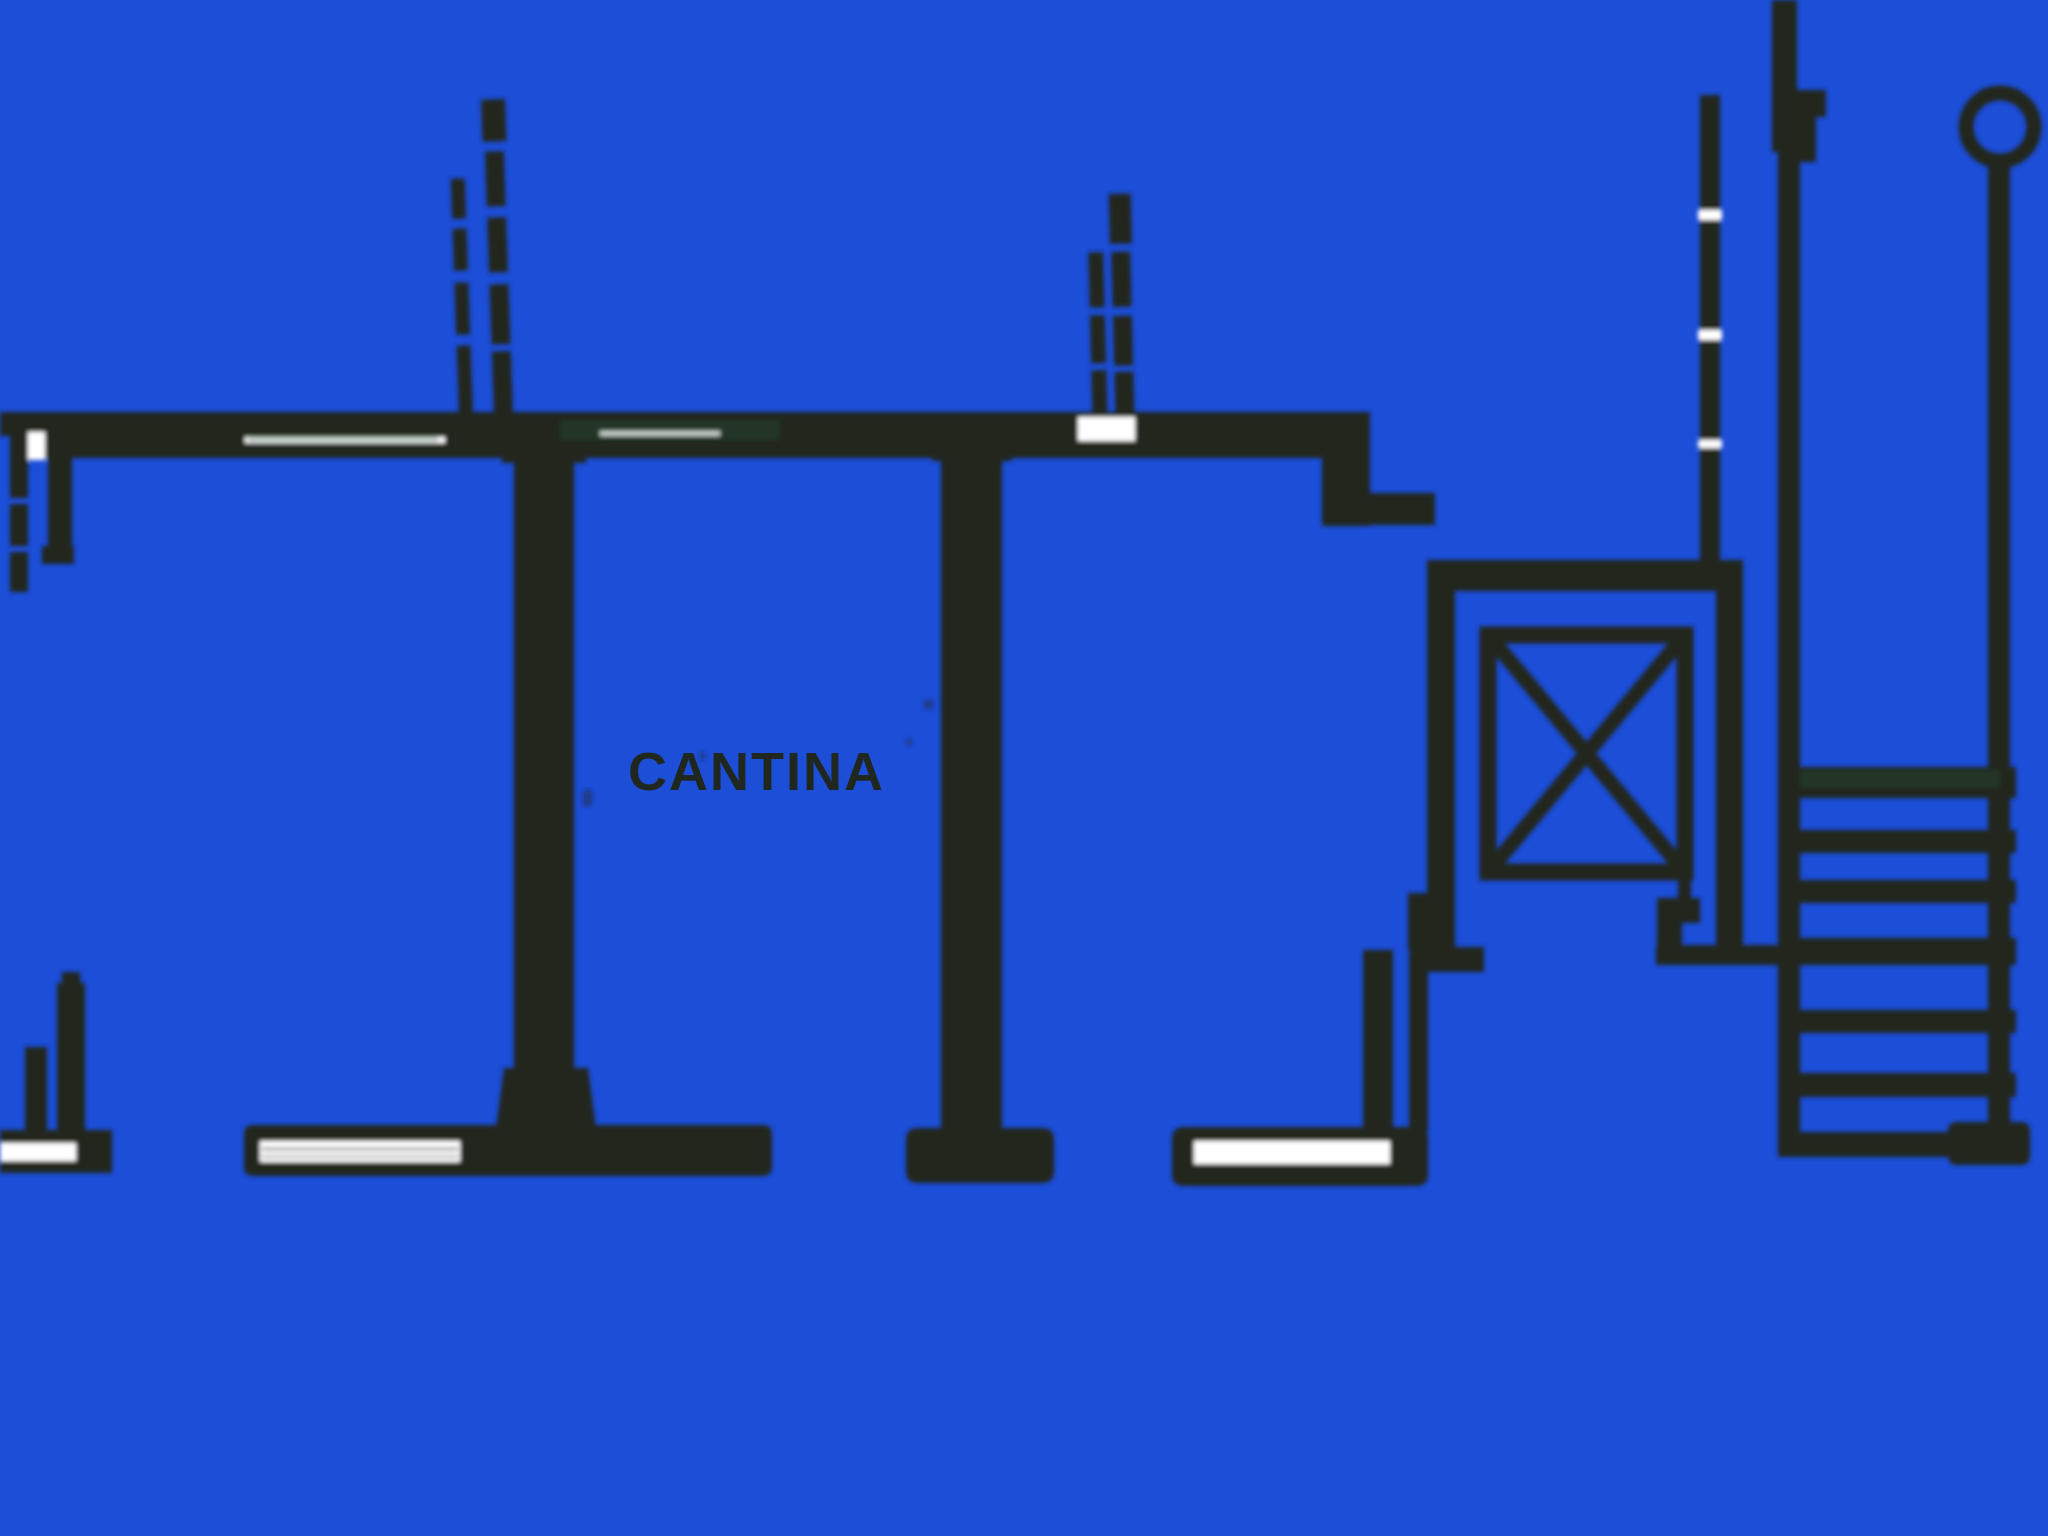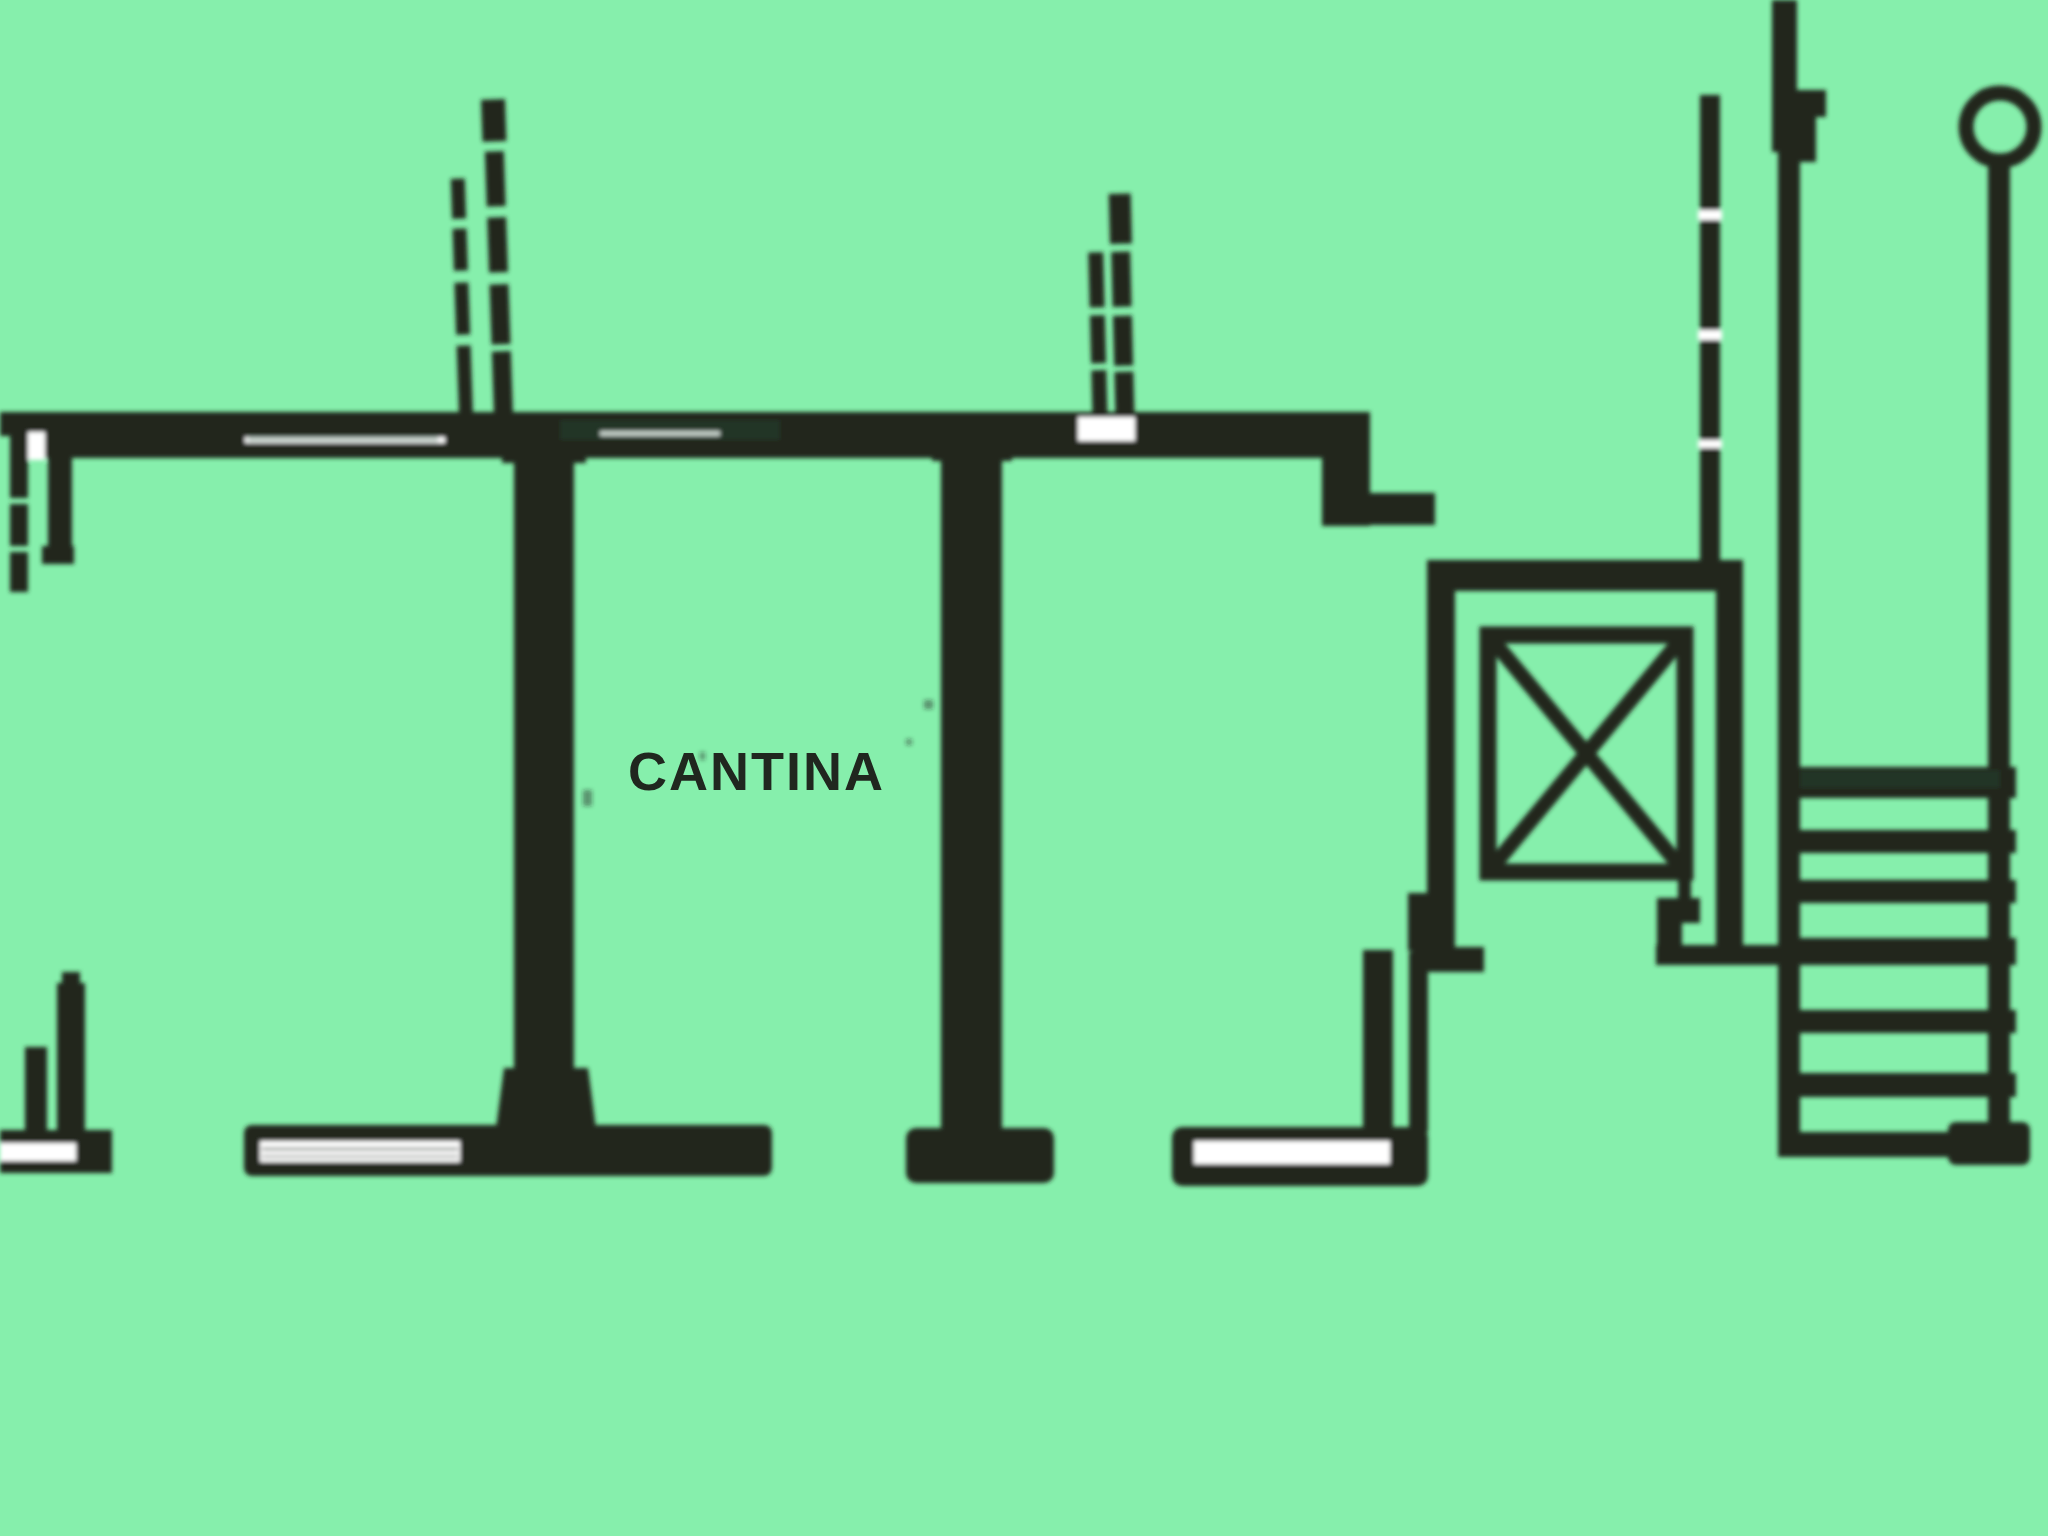--- a/index.html
+++ b/index.html
@@ -8,21 +8,21 @@
     background: #ffffff;
     width: 2048px;
     height: 1536px;
     overflow: hidden;
     font-family: "Liberation Sans", sans-serif;
   }
   #stage {
     position: relative;
     width: 2048px;
     height: 1536px;
-    background: #86efac;
+    background: #1d4ed8;
   }
   svg { display: block; }
   .room-label {
     font-family: "Liberation Sans", "DejaVu Sans", sans-serif;
     font-size: 54px;
     font-weight: bold;
     letter-spacing: 2px;
   }
 </style>
 </head>

